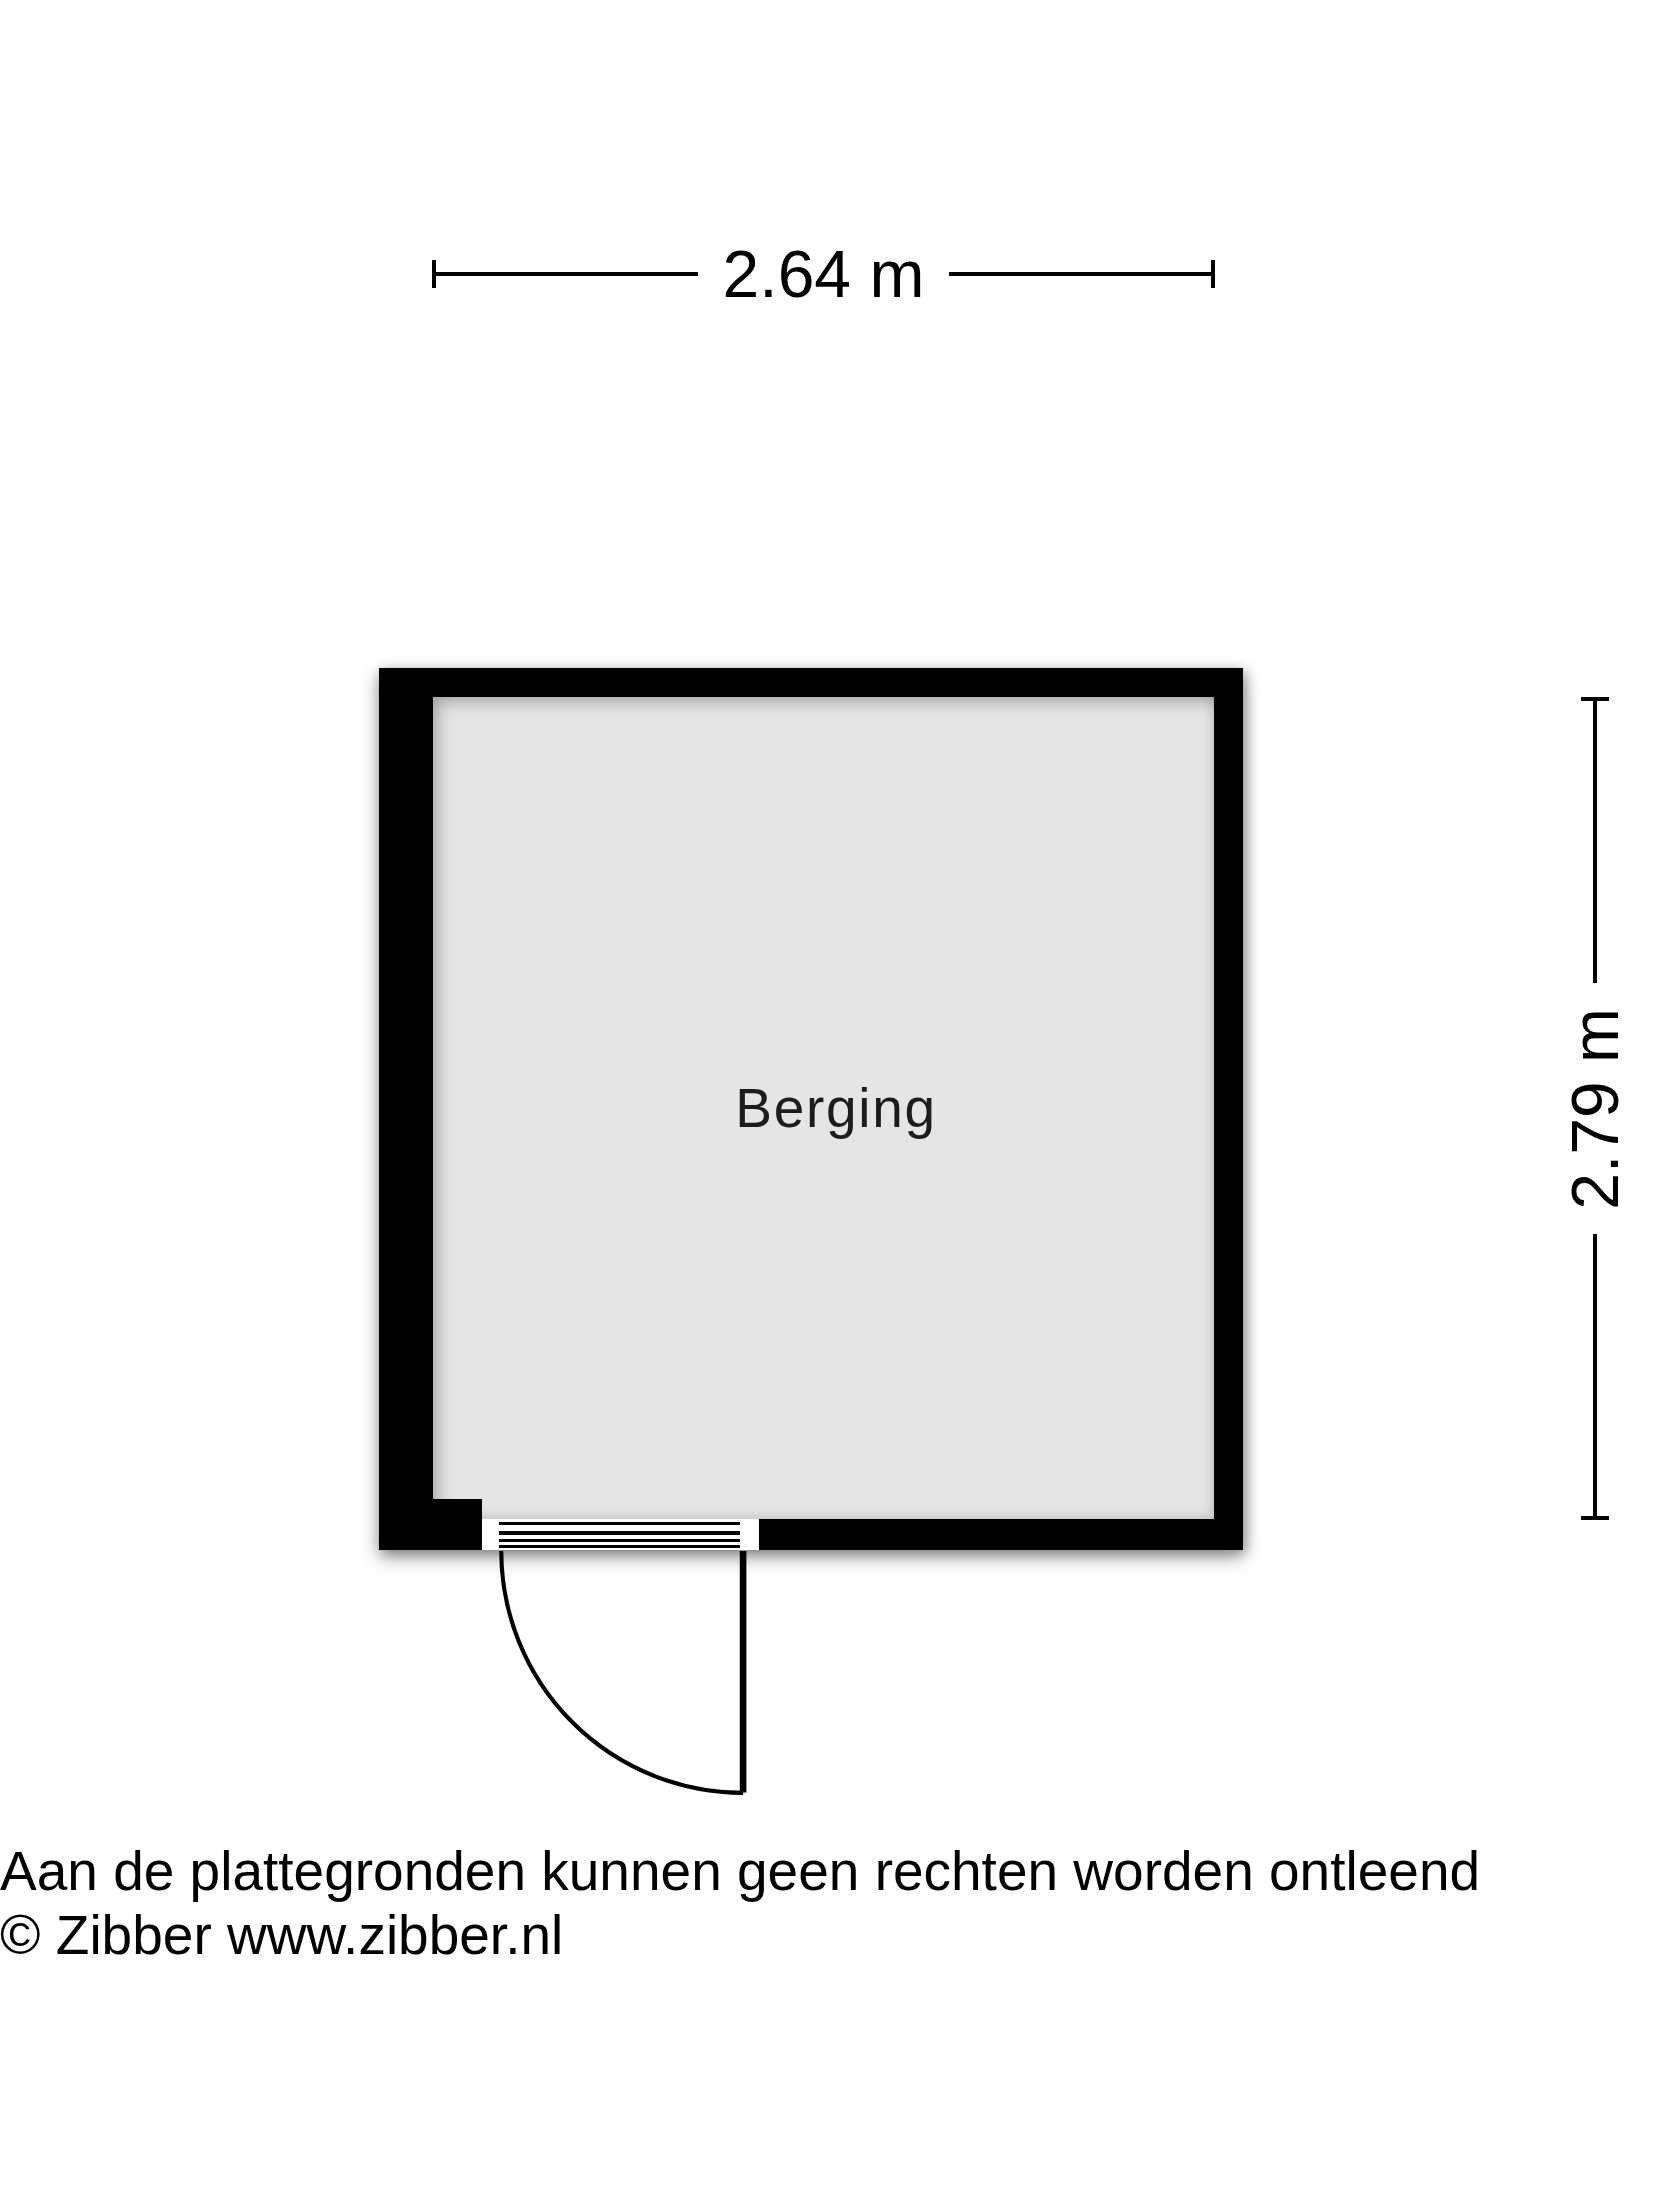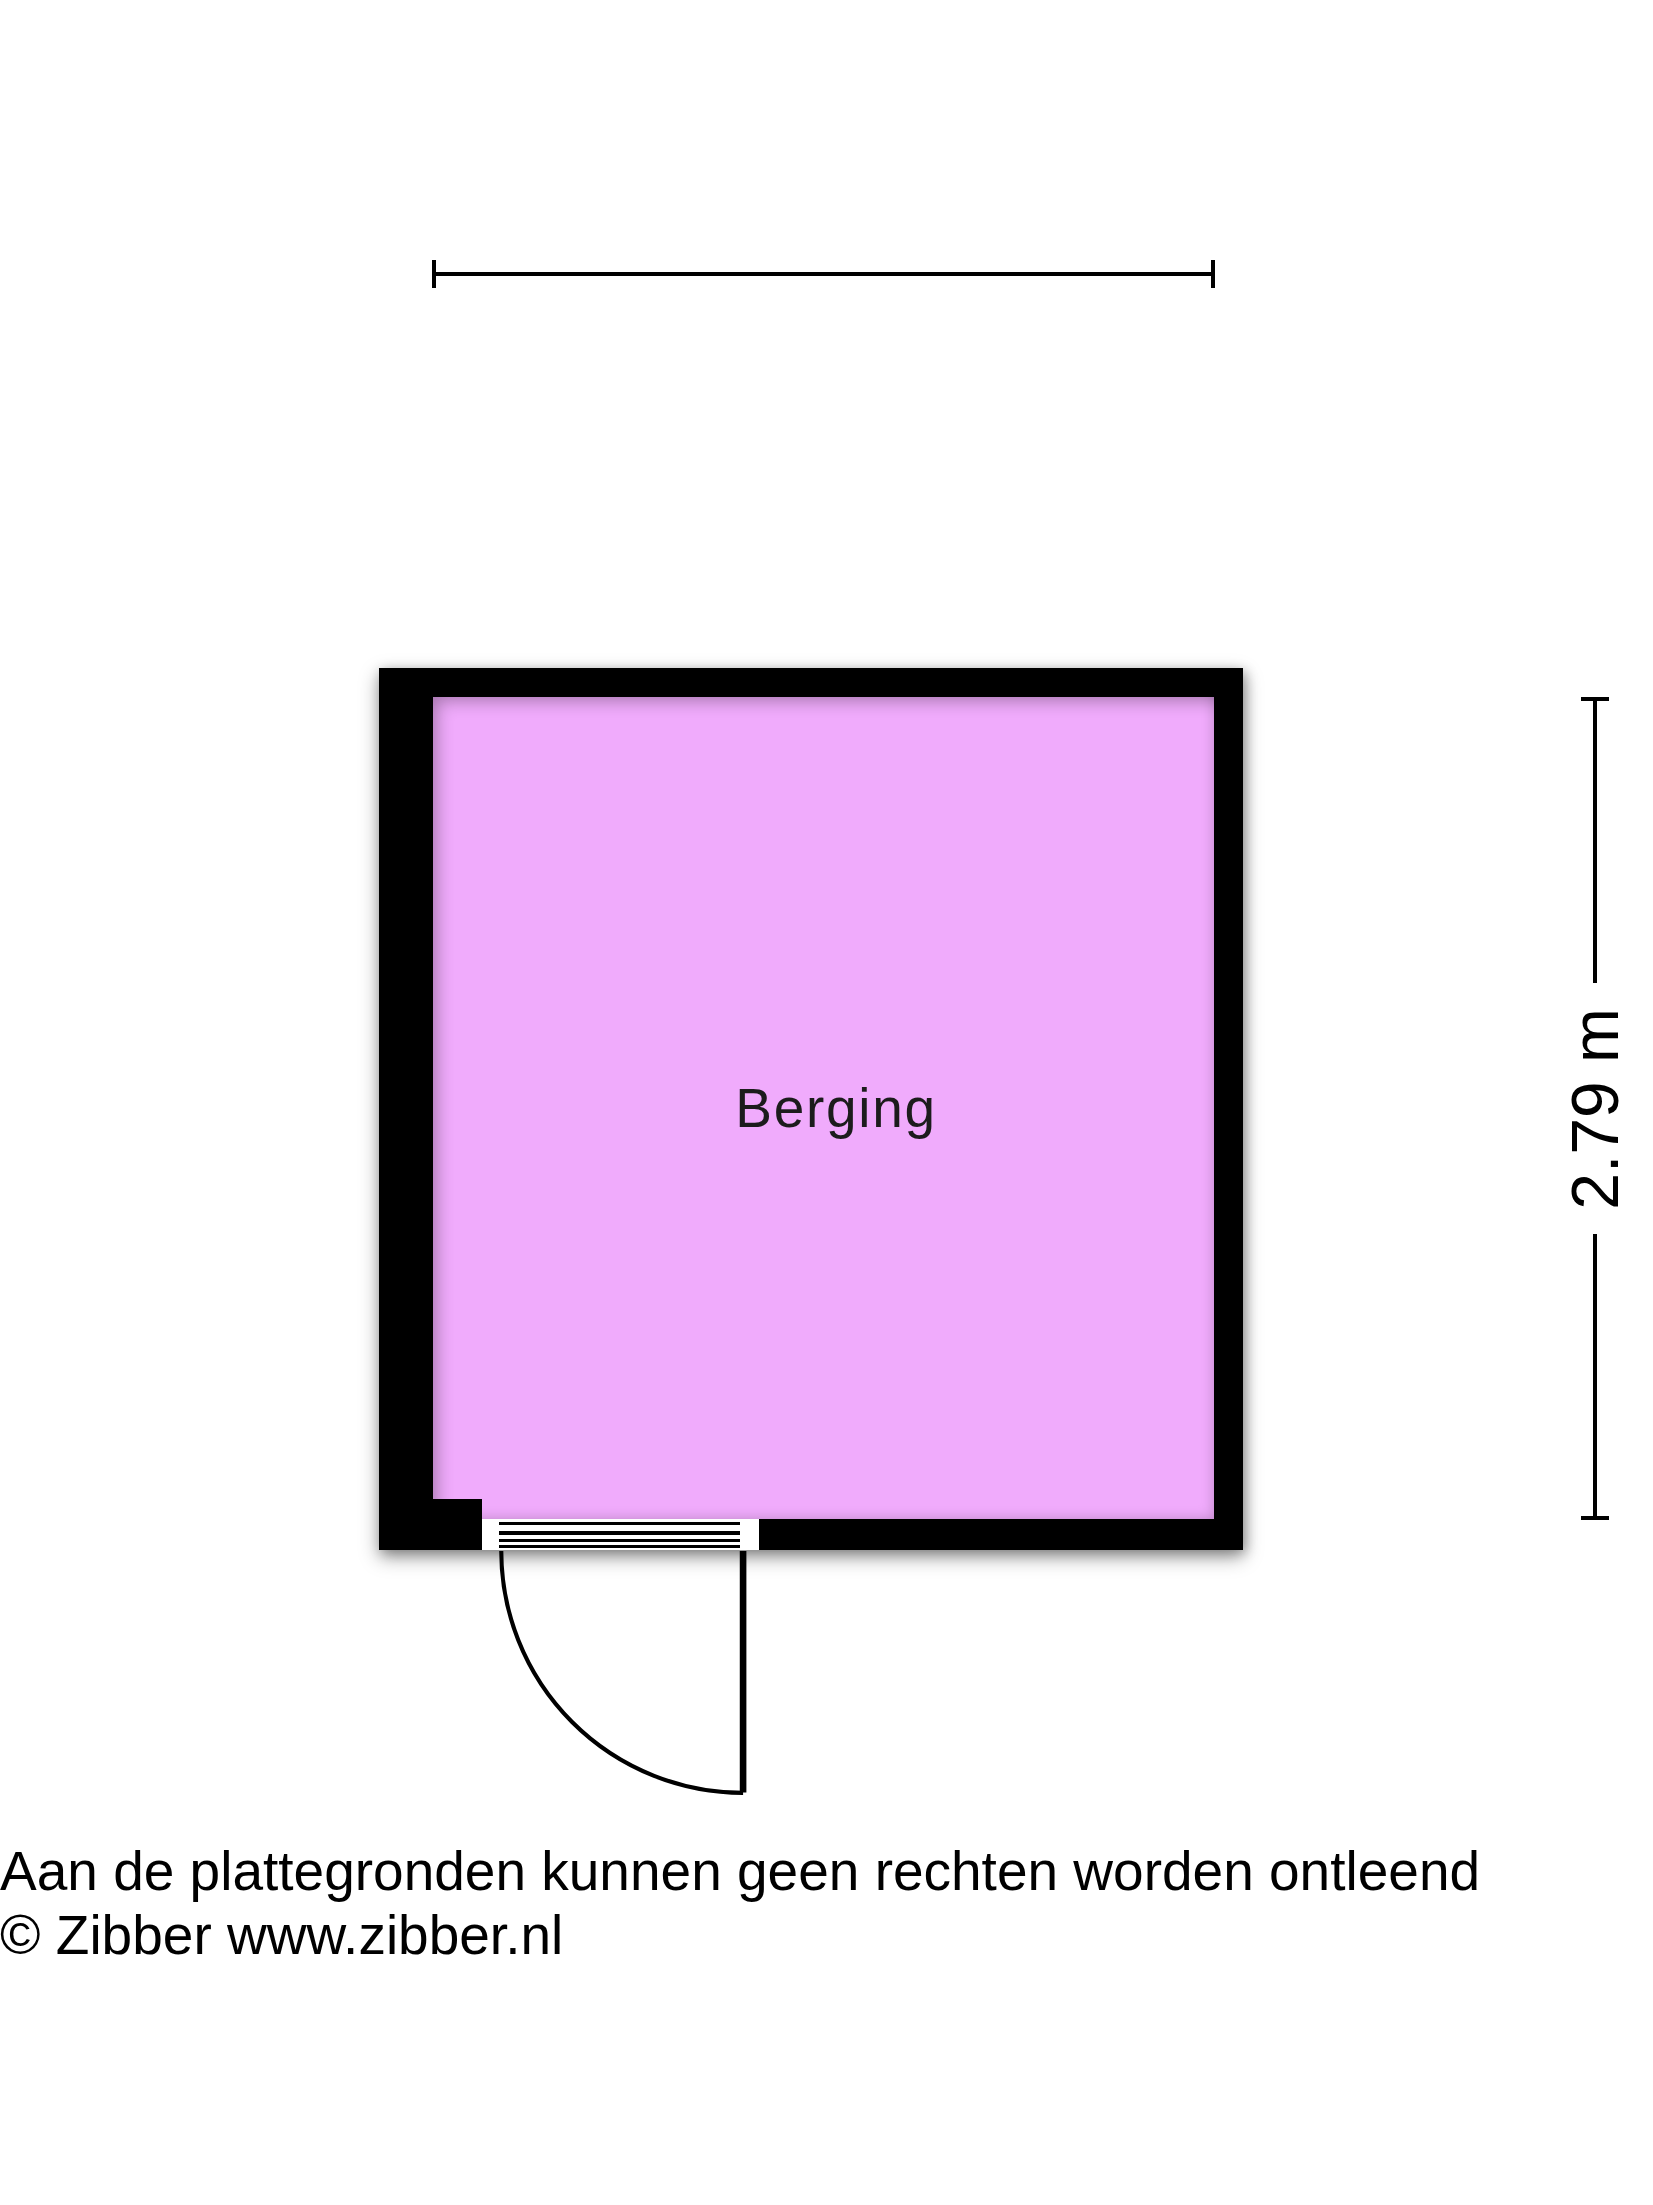--- a/index.html
+++ b/index.html
@@ -43,21 +43,21 @@
   .room {
     position: absolute;
     left: 379px; top: 668px;
     width: 864px; height: 882px;
     background: #000;
     box-shadow: 0 6.6px 18px rgba(0,0,0,0.38), 3.3px 3.3px 11.6px rgba(0,0,0,0.28);
   }
   .floor {
     position: absolute;
     left: 54px; top: 29px; right: 29px; bottom: 31px;
-    background: #f0abfc;
+    background: #e5e5e5;
     box-shadow: inset 11.6px 11.6px 16.5px -8.3px rgba(0,0,0,0.32),
                 inset -8.3px -8.3px 13.2px -8.3px rgba(0,0,0,0.22);
     display: flex; align-items: center; justify-content: center;
   }
   .room-label {
     font-size: 55px; color: #1c1c1c; letter-spacing: 1.7px;
     margin-left: 25px;
   }
   .pier {
     position: absolute;
@@ -103,20 +103,21 @@
   }
 </style>
 </head>
 <body>
 
 <div class="canvas">
 
   <div class="dim-h">
     <span class="tick"></span>
     <div class="dline"></div>
+    <span class="dim-label">2.64 m</span>
     <div class="dline"></div>
     <span class="tick"></span>
   </div>
 
   <div class="dim-v">
     <span class="tick"></span>
     <div class="dline"></div>
     <span class="dim-label">2.79 m</span>
     <div class="dline"></div>
     <span class="tick"></span>

